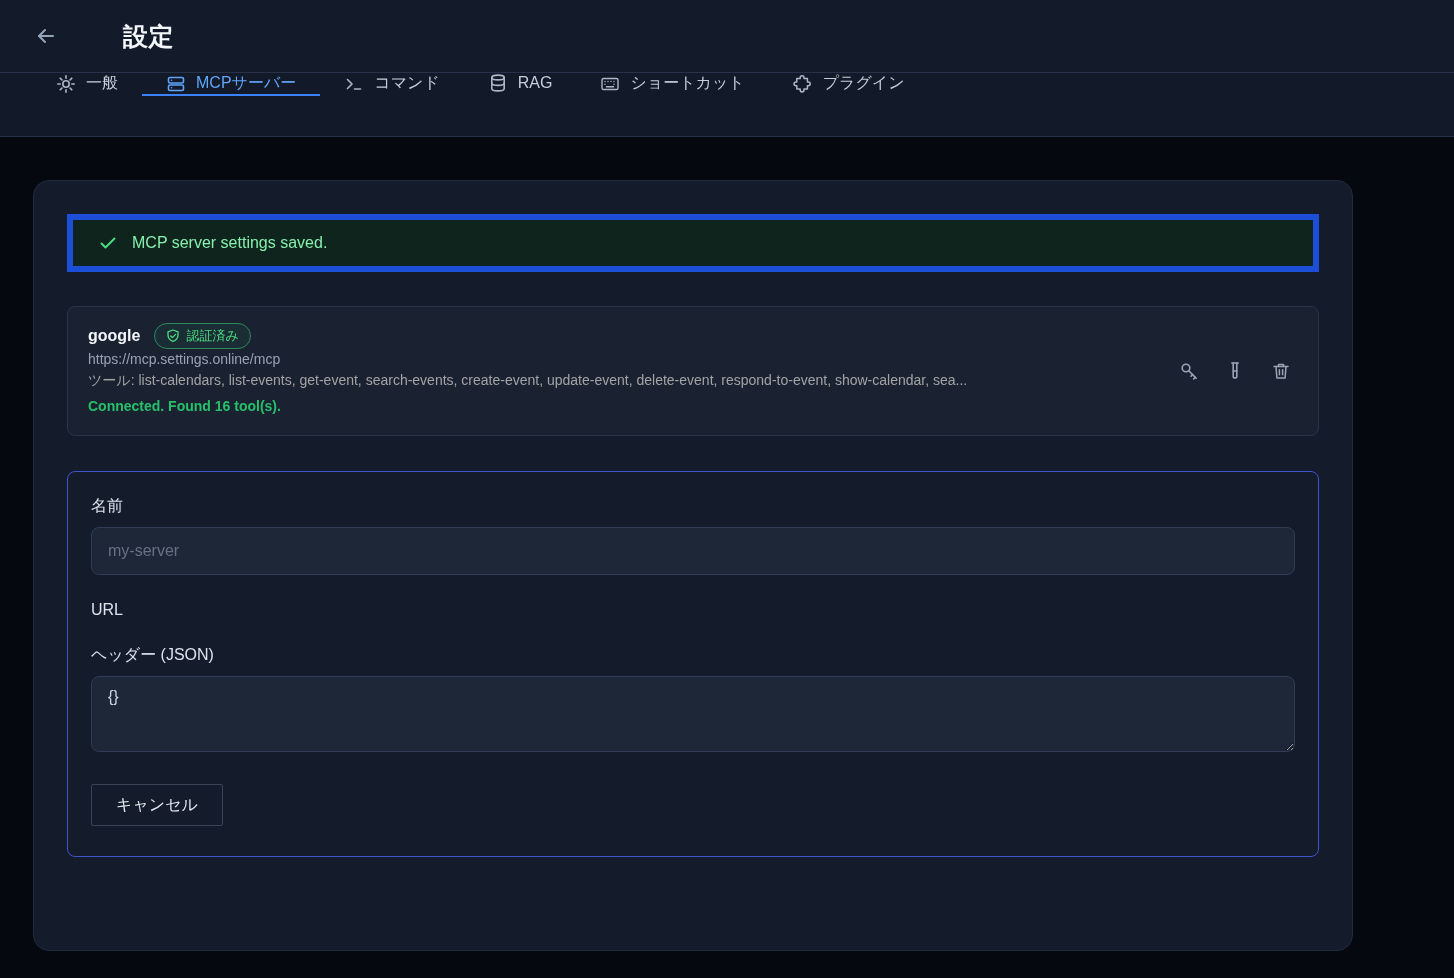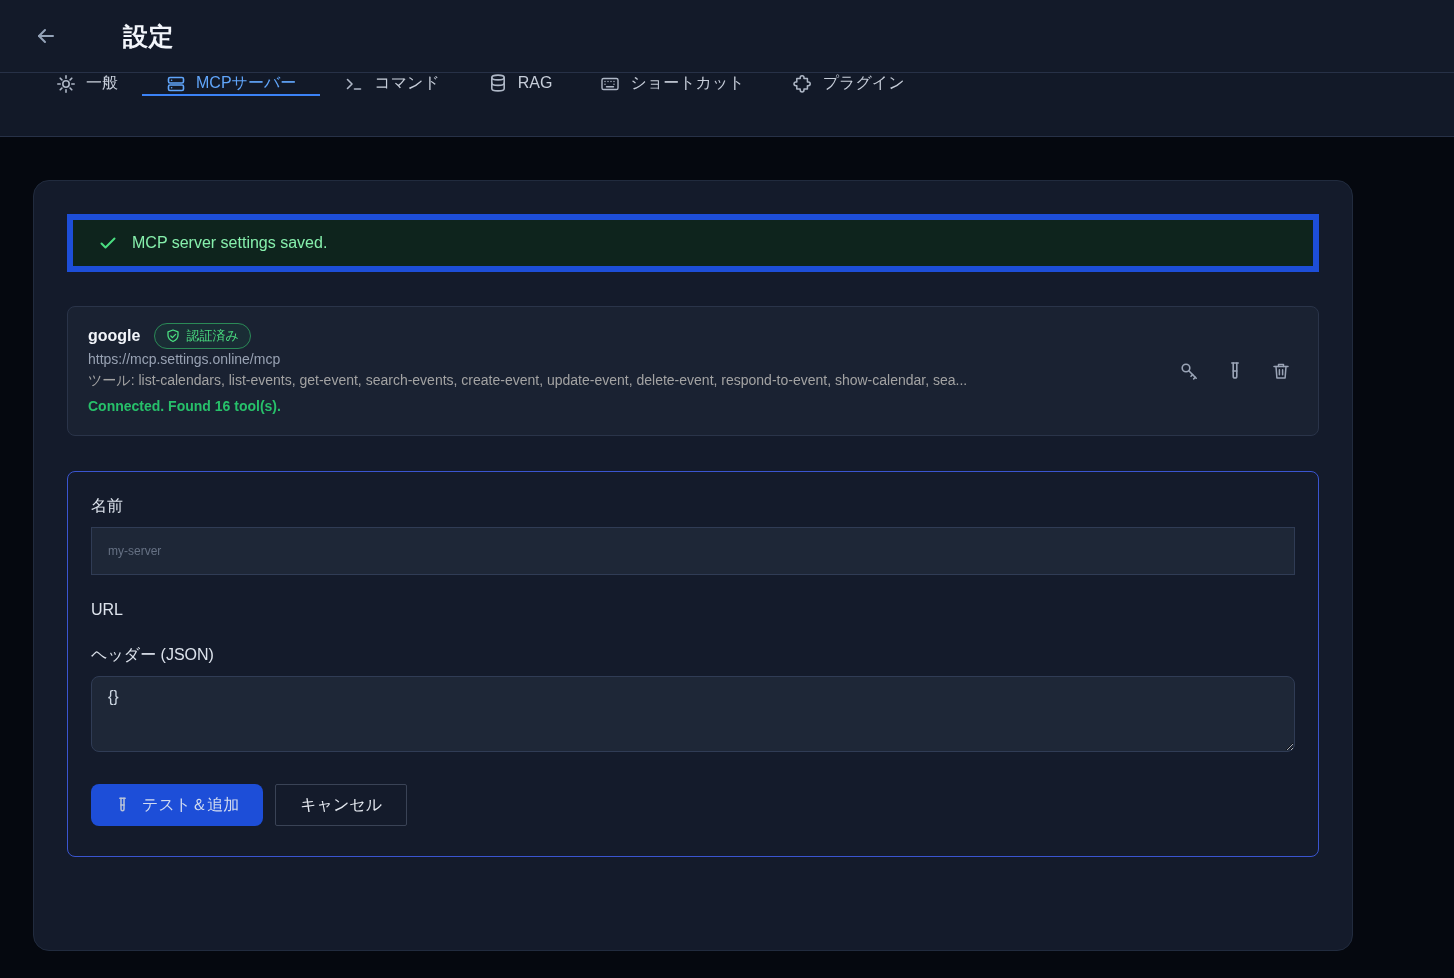--- a/index.html
+++ b/index.html
@@ -93,22 +93,22 @@
   
   .form-card {
     margin-top:35px;
     border:1px solid #3a55d0; border-radius:8px;
     padding:24px 23px 30px 23px;
   }
   .field-label { font-size:16px; color:#dde3ec; margin-bottom:10px; }
   .field-group + .field-group { margin-top:26px; }
   .text-input {
     width:100%; height:48px;
-    background:#1e2737; border:1px solid #303c55; border-radius:0;
-    padding:0 16px; font-size:12px; color:#e2e8f0; outline:none;
+    background:#1e2737; border:1px solid #303c55; border-radius:8px;
+    padding:0 16px; font-size:16px; color:#e2e8f0; outline:none;
     font-family:"Liberation Sans","DejaVu Sans",sans-serif;
   }
   .text-input::placeholder, .textarea-input::placeholder { color:#667184; }
   .text-input.focused {
     height:52px; border:2px solid #3b82f6; background:#1a2332;
   }
   .textarea-input {
     width:100%; height:76px;
     background:#1e2737; border:1px solid #303c55; border-radius:8px;
     padding:11px 16px; font-size:16px; color:#cbd5e1; outline:none;
@@ -271,28 +271,18 @@
         <input class="text-input" type="text" placeholder="my-server" style="">
       </div>
       <div class="field-group">
         <div class="field-label">URL</div>
       </div>
       <div class="field-group">
         <div class="field-label">ヘッダー (JSON)</div>
         <textarea class="textarea-input" style="">{}</textarea>
       </div>
       <div class="button-row">
-        <button type="button" class="btn-primary">
-          <span class="btn-icon">
-            <svg width="15" height="18" viewBox="0 0 18 20" fill="none" stroke="currentColor" stroke-width="1.8" stroke-linecap="round">
-              <path d="M7.2 2v13.2a1.8 1.8 0 0 0 3.6 0V2"></path>
-              <path d="M5.8 2h6.4"></path>
-                <path d="M7.2 10h3.6"></path>
-            </svg>
-          </span>
-          <span>テスト＆追加</span>
-        </button>
         <button type="button" class="btn-secondary">キャンセル</button>
       </div>
     </form>
 
   </section>
 </main>
 
 </body></html>

